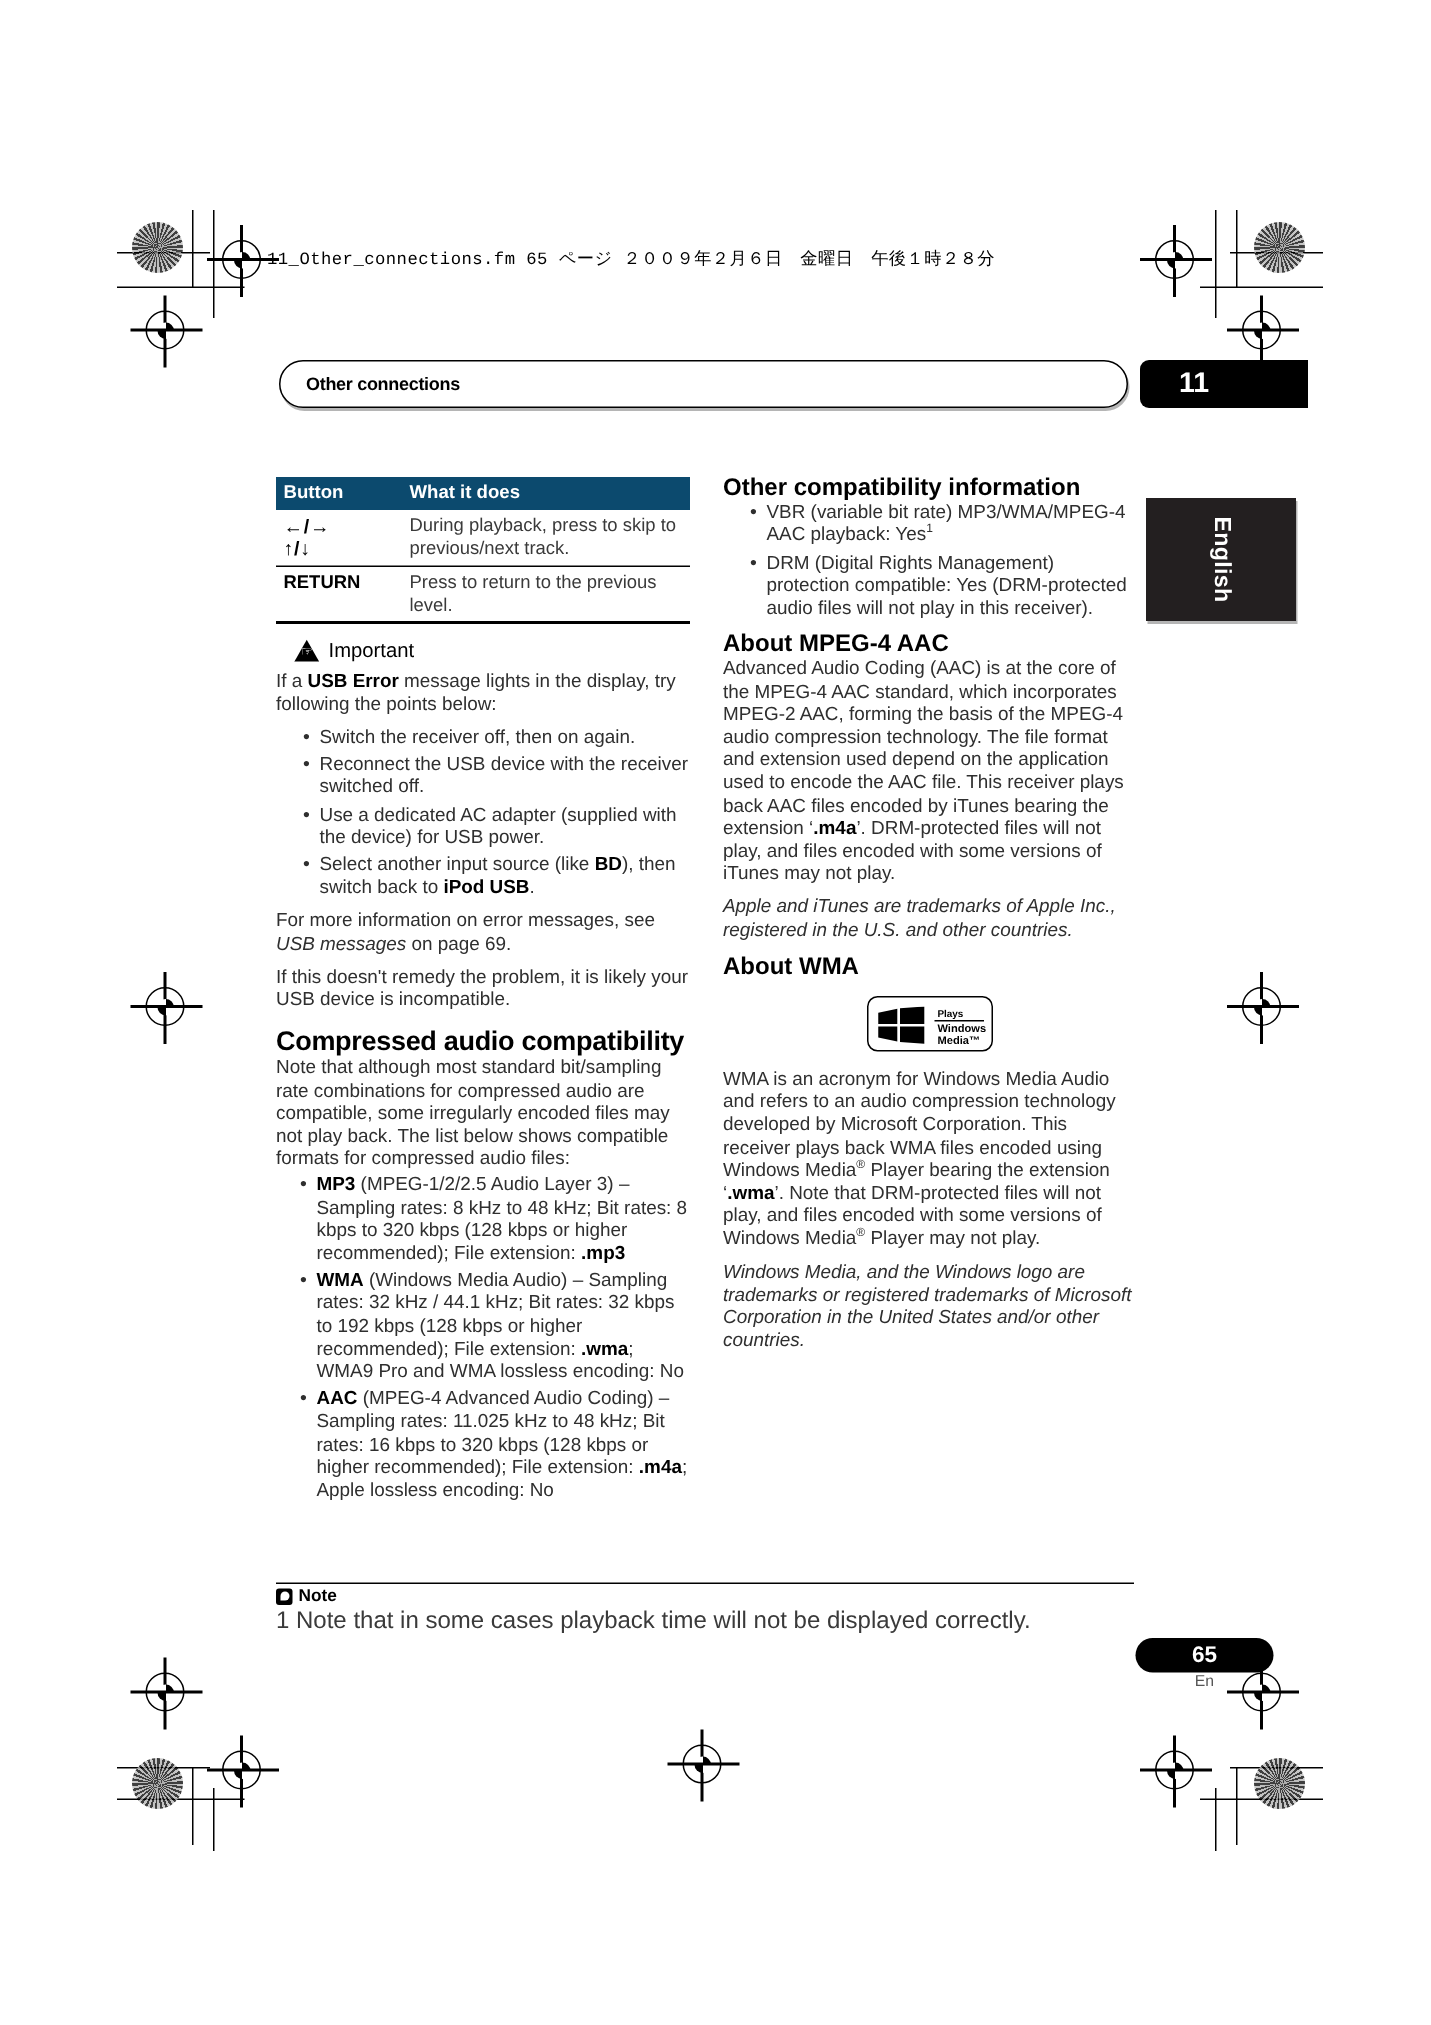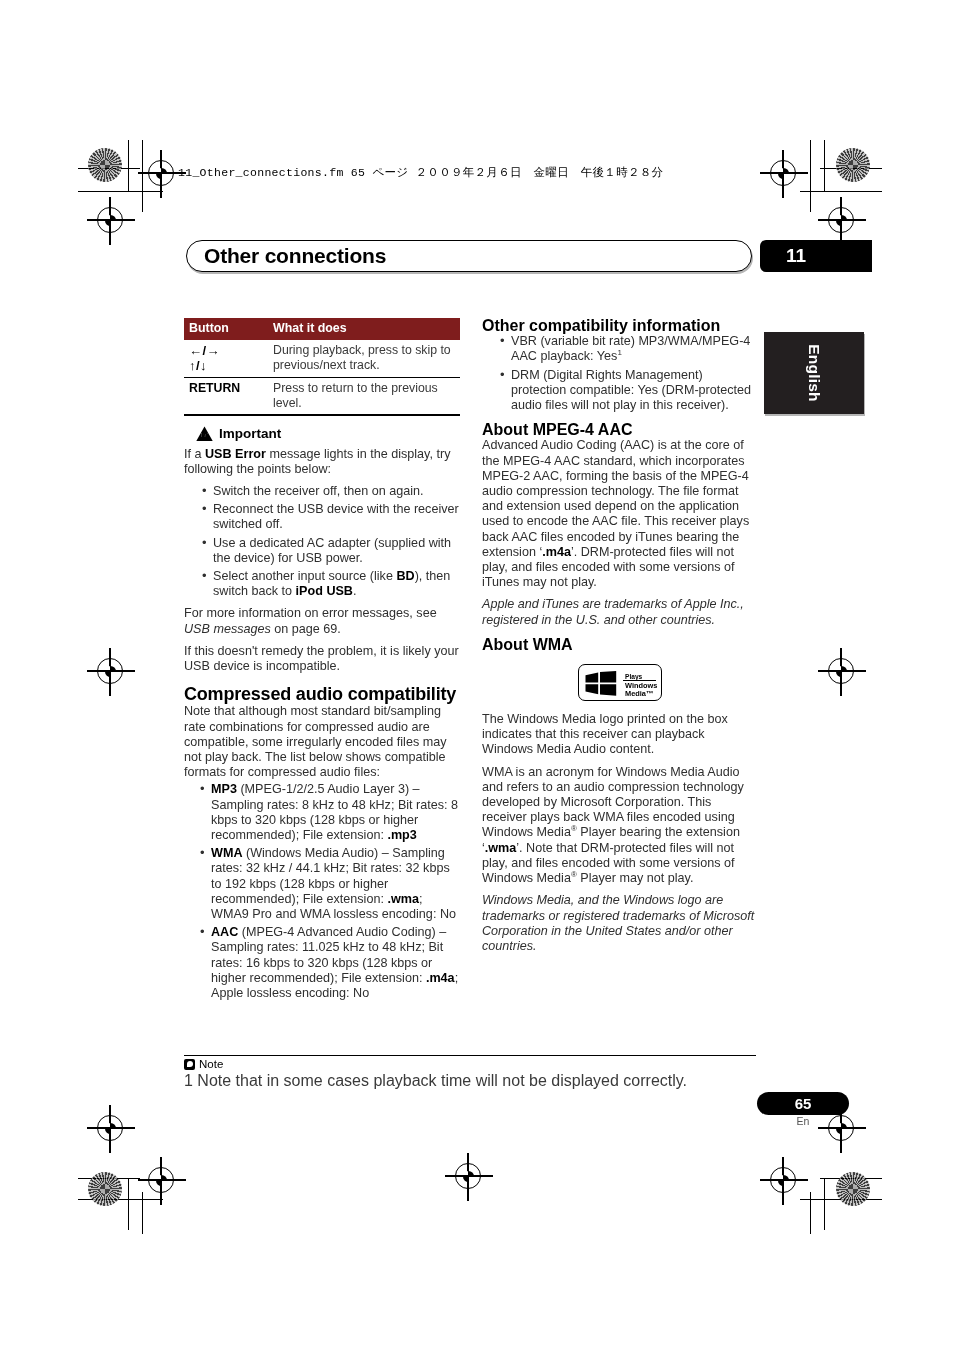--- a/index.html
+++ b/index.html
@@ -67,21 +67,21 @@
     border: 1.6px solid #000;
     border-radius: 16px;
     box-sizing: border-box;
     background: #fff;
     box-shadow: 1px 2px 0 #b5b5b5;
   }
   .title-bar .title-text {
     position: absolute;
     left: 17px; top: 50%;
     transform: translateY(-50%);
-    font-size: 21px;
+    font-size: 12px;
     font-weight: bold;
     letter-spacing: -0.2px;
     color: #000;
   }
   .chapter-badge {
     position: absolute;
     left: 760px; top: 240px;
     width: 112px; height: 32px;
     background: #000;
     border-radius: 6px 0 0 6px;
@@ -127,21 +127,21 @@
   .col-left  { left: 184px; }
   .col-right { left: 482px; }
 
   
   table.btn-table {
     width: 100%;
     border-collapse: collapse;
     margin-bottom: 9px;
   }
   table.btn-table thead th {
-    background: #7f1d1d;
+    background: #0c4a6e;
     color: #fff;
     font-size: 12.4px;
     font-weight: bold;
     text-align: left;
     padding: 3px 5px 4px 5px;
   }
   table.btn-table thead th.col-btn { width: 74px; }
   table.btn-table td {
     padding: 3px 5px 4px 5px;
     vertical-align: top;
@@ -221,21 +221,21 @@
   .tri-icon .hand {
     position: absolute;
     left: 50%; top: 55%;
     transform: translate(-50%, -50%);
     color: #fff;
     font-size: 9px;
     line-height: 1;
   }
   .callout-head .lbl {
     font-size: 13.5px;
-    font-weight: bold;
+    font-weight: normal;
     color: #000;
   }
 
   
   .wma-logo {
     position: relative;
     width: 84px; height: 37px;
     margin: 12px auto 11px auto;
     border: 1.6px solid #000;
     border-radius: 7px;
@@ -299,21 +299,21 @@
   .note-icon::after {
     content: "";
     position: absolute;
     left: 2.5px; top: 2px;
     width: 6px; height: 6px;
     border-radius: 50% 50% 50% 0;
     background: #fff;
   }
   .note-head .lbl {
     font-size: 11.5px;
-    font-weight: normal;
+    font-weight: bold;
     color: #000;
   }
   .footnote-text {
     position: absolute;
     left: 184px; top: 1072px;
     font-size: 16px;
     color: #3a3a3a;
     white-space: nowrap;
   }
 
@@ -503,21 +503,20 @@
     </svg>
     <span class="wma-tm-small">™</span>
     <span class="wma-plays">Plays</span>
     <span class="wma-divider"></span>
     <span class="wma-win">
       <span>Windows</span><br>
       <span>Media™</span>
     </span>
   </div>
 
-  <p class="body">The Windows Media logo printed on the box indicates that this receiver can playback Windows Media Audio content.</p>
   <p class="body"><span>WMA is an acronym for Windows Media Audio and refers to an audio compression technology developed by Microsoft Corporation. This receiver plays back WMA files encoded using Windows Media</span><sup>®</sup><span> Player bearing the extension ‘</span><b>.wma</b><span>’. Note that DRM-protected files will not play, and files encoded with some versions of Windows Media</span><sup>®</sup><span> Player may not play.</span></p>
   <p class="italic">Windows Media, and the Windows logo are trademarks or registered trademarks of Microsoft Corporation in the United States and/or other countries.</p>
 
 </div>
 
 <div class="foot-rule"></div>
 <div class="note-head">
   <span class="note-icon"></span>
   <span class="lbl">Note</span>
 </div>

